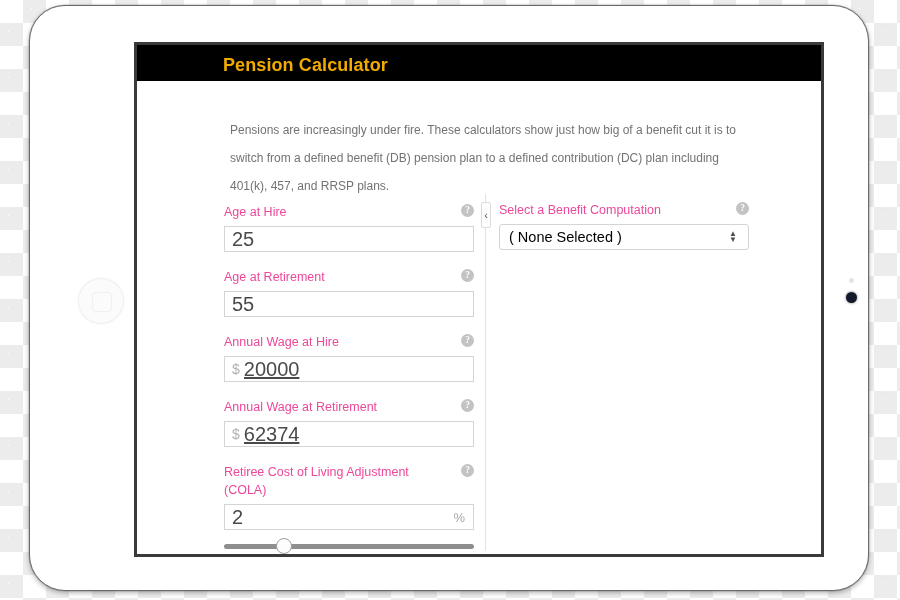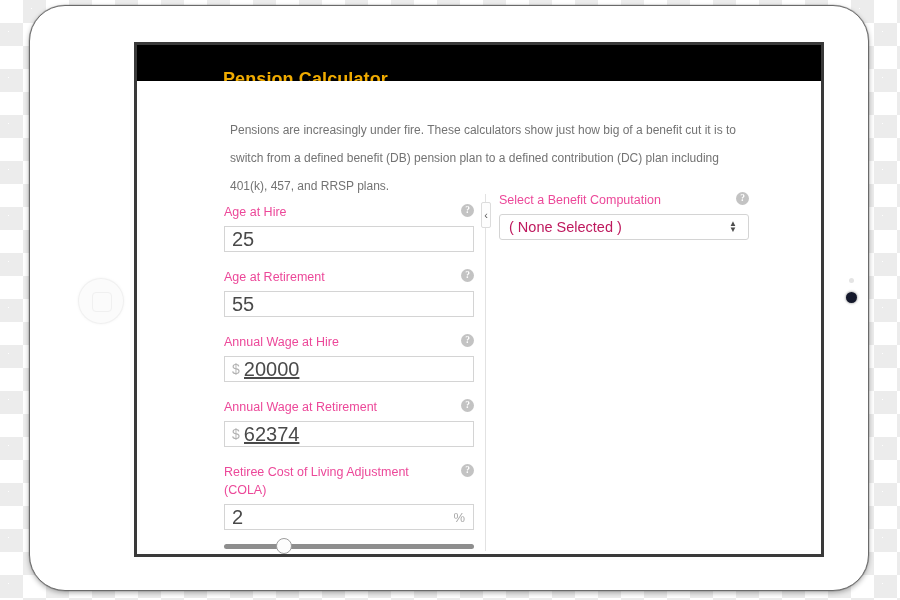--- a/index.html
+++ b/index.html
@@ -88,21 +88,21 @@
 
   
   #titlebar {
     height: 36px;
     background: #000000;
     position: relative;
   }
   #title-text {
     position: absolute;
     left: 86px;
-    top: 24px;
+    top: 10px;
     color: #f0ab00;
     font-size: 18px;
     font-weight: bold;
     letter-spacing: 0.1px;
     white-space: nowrap;
   }
 
   
   #app-body {
     position: relative;
@@ -145,21 +145,21 @@
     border-radius: 2px;
     color: #5a5a5a;
     font-size: 11px;
     line-height: 24px;
     text-align: center;
     box-sizing: border-box;
   }
   #right-col {
     position: absolute;
     left: 362px;
-    top: 110px;
+    top: 120px;
     width: 250px;
   }
 
   
   .field { position: relative; margin-bottom: 16px; }
   .field-label {
     color: #ec4899;
     font-size: 12.5px;
     line-height: 18px;
     padding-right: 22px;
@@ -244,21 +244,21 @@
     height: 26px;
     border: 1px solid #d4d4d4;
     border-radius: 3px;
     background: #ffffff;
     position: relative;
     box-sizing: border-box;
     display: flex;
     align-items: center;
   }
   .select-value {
-    color: #be185d;
+    color: #000000;
     font-size: 14.5px;
     padding-left: 9px;
     flex: 1;
   }
   .stepper {
     width: 18px;
     margin-right: 6px;
     text-align: center;
     line-height: 6px;
     color: #4d4d4d;

